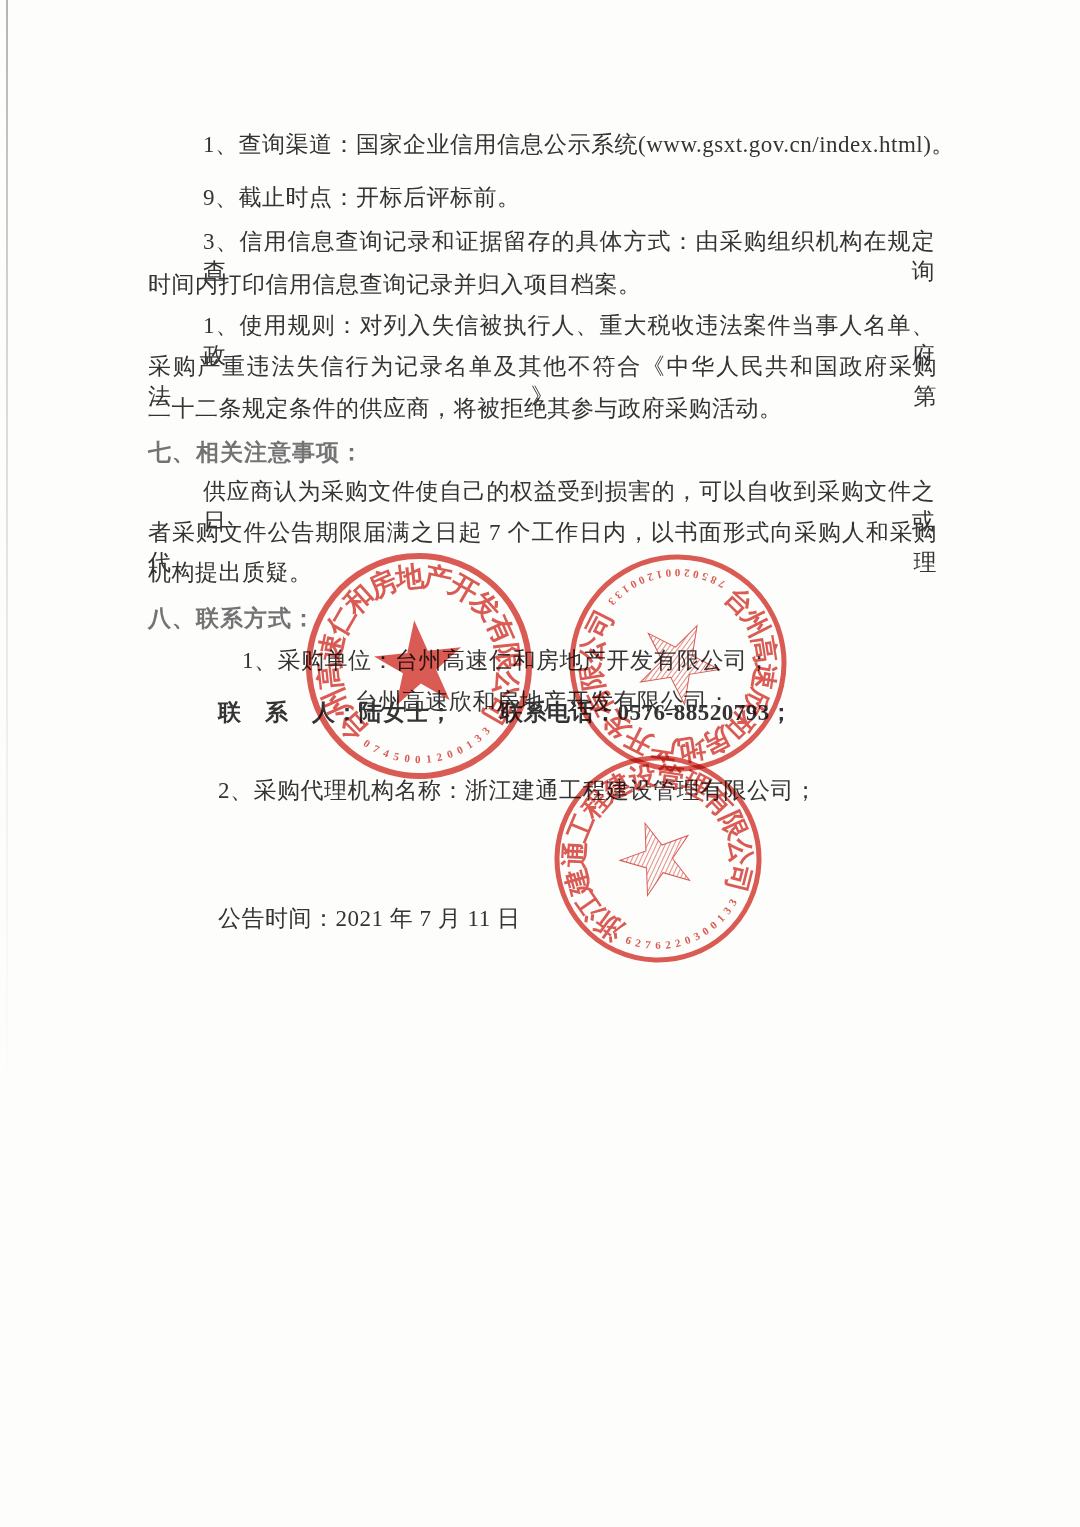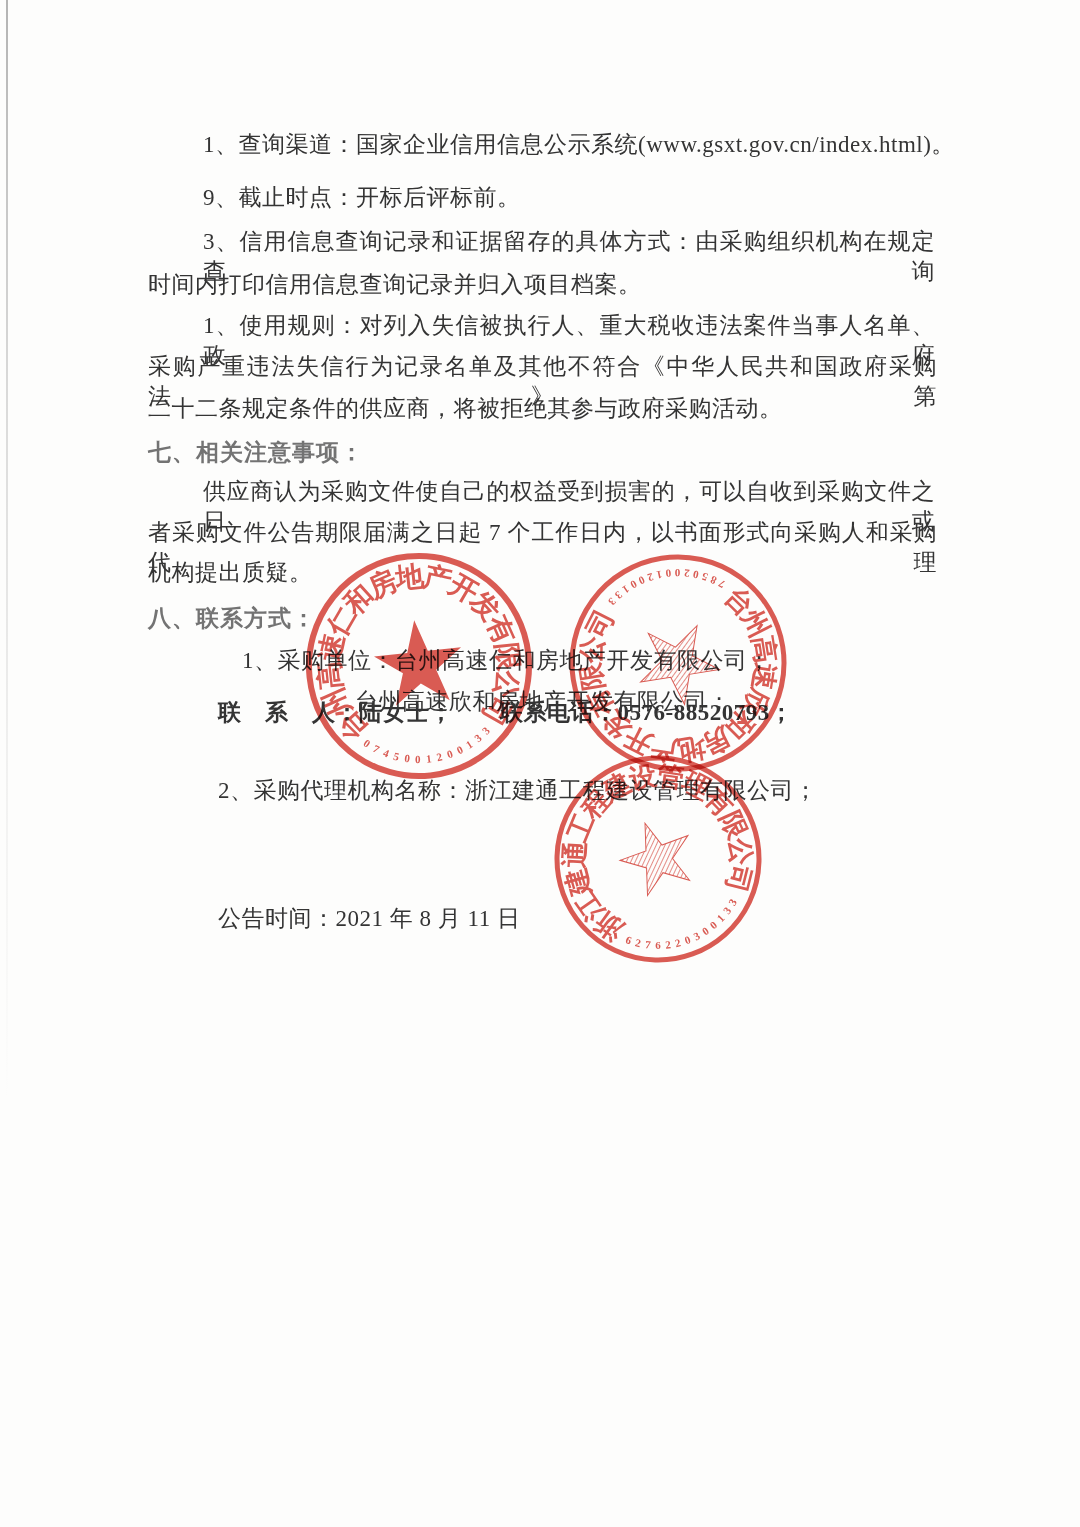--- a/index.html
+++ b/index.html
@@ -84,21 +84,21 @@
   <div class="line l6 fill">采购严重违法失信行为记录名单及其他不符合《中华人民共和国政府采购法》第</div>
   <div class="line l8 heading">七、相关注意事项：</div>
   <div class="line l9 fill">供应商认为采购文件使自己的权益受到损害的，可以自收到采购文件之日或</div>
   <div class="line l10 fill">者采购文件公告期限届满之日起 7 个工作日内，以书面形式向采购人和采购代理</div>
   <div class="line l11">机构提出质疑。</div>
   <div class="line l12 heading">八、联系方式：</div>
   <div class="line l13">1、采购单位：台州高速仁和房地产开发有限公司；</div>
   <div class="line l14">台州高速欣和房地产开发有限公司；</div>
   <div class="line l15">联　系　人：陆女士；　　联系电话：0576-88520793；</div>
   <div class="line l16">2、采购代理机构名称：浙江建通工程建设管理有限公司；</div>
-  <div class="line l19">公告时间：2021 年 8 月 11 日</div>
+  <div class="line l19">公告时间：2021 年 7 月 11 日</div>
 
   <div class="stamp stamp-1"><svg width="232" height="232" viewBox="-116 -116 232 232">
         <defs>
           <pattern id="hatch0" width="4" height="4" patternUnits="userSpaceOnUse" patternTransform="rotate(45)">
             <line x1="0" y1="0" x2="0" y2="4" stroke="#d6453c" stroke-width="1.4"></line>
           </pattern>
         </defs>
         <g transform="rotate(-6)">
           <circle r="110" fill="none" stroke="#d6453c" stroke-width="6"></circle>
           <text transform="rotate(-126) translate(0 -80)" text-anchor="middle" font-size="28" fill="#d6453c">台</text>

